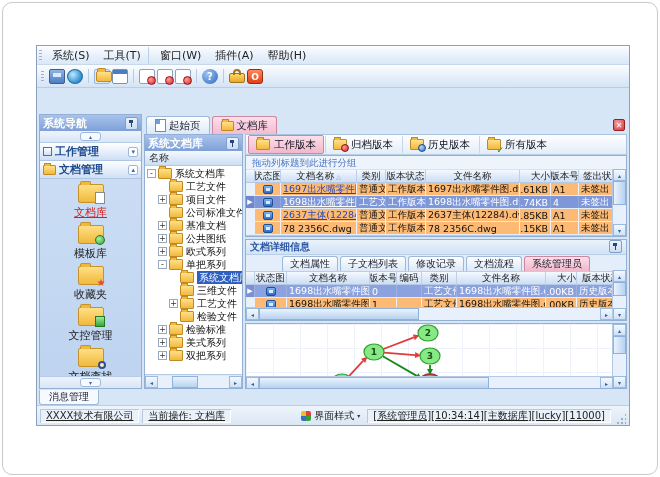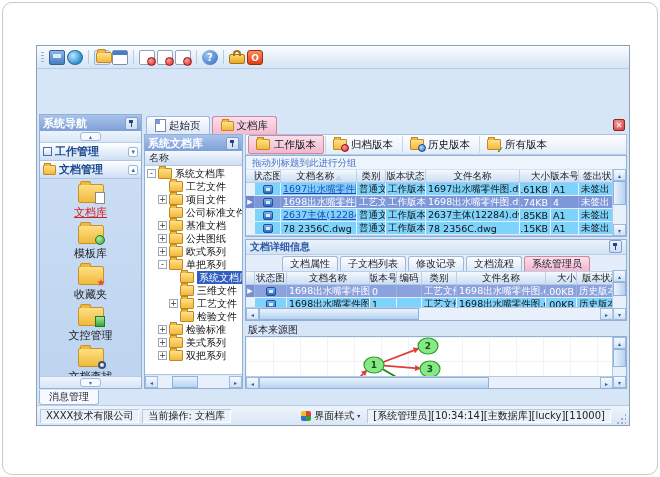--- a/index.html
+++ b/index.html
@@ -147,21 +147,21 @@
   .vicon{width:12px;height:9px;background:linear-gradient(#ffe089,#f3b93e);border:1px solid #c08a22;
     border-radius:1px;position:relative;flex:none;}
   .vicon::before{content:"";position:absolute;top:-3px;left:0;width:5px;height:2px;
     background:#f3b93e;border:1px solid #c08a22;border-bottom:none;}
   .vicon[data-icon="archive"]::after{content:"";position:absolute;right:-3px;bottom:-3px;width:6px;height:6px;
     border-radius:50%;background:radial-gradient(circle at 35% 35%,#ff9d9d,#d22);border:1px solid #8c1212;}
   .vicon[data-icon="history"]::after{content:"";position:absolute;right:-3px;bottom:-3px;width:6px;height:6px;
     border-radius:50%;background:radial-gradient(circle at 35% 35%,#bcd9ff,#2b6cc4);border:1px solid #1a4a8c;}
   .vicon[data-icon="all"]::after{content:"✓";position:absolute;right:-4px;bottom:-6px;color:#1c8c1c;
     font-size:9px;font-weight:bold;}
-  .tablebox{position:relative;background:#7dd3fc;border:1px solid #93afd4;box-sizing:border-box;
+  .tablebox{position:relative;background:#fdba74;border:1px solid #93afd4;box-sizing:border-box;
     display:flex;flex-direction:column;overflow:hidden;}
   .t1{height:82px;}
   .grouphint{height:13px;line-height:13px;font-size:9.5px;color:#4a74c4;padding-left:6px;
     background:#eef4fc;border-bottom:1px solid #d4e2f4;}
   .thead{height:12px;display:flex;font-size:9.5px;color:#222;
     background:linear-gradient(#f4f9fe,#dbe8f8 60%,#cddff3);border-bottom:1px solid #b4c9e4;}
   .hcell{display:flex;align-items:center;justify-content:center;border-right:1px solid #bdd0e8;
     overflow:hidden;white-space:nowrap;box-sizing:border-box;}
   .sort{font-size:6px;color:#7d93bb;margin-left:2px;font-style:normal;}
   .datarow{height:12px;display:flex;font-size:9.5px;color:#111;border-bottom:1px solid #e4ecf7;cursor:pointer;}
@@ -216,40 +216,54 @@
   .graphsvg{position:absolute;left:0;top:0;}
   .g-vscroll{top:0;bottom:0;}
   .g-hscroll{position:absolute;left:0;right:13px;bottom:0;height:12px;box-sizing:border-box;}
   
   .msgrow{position:absolute;left:2px;right:2px;bottom:20px;height:15px;display:flex;}
   .msgtab{height:14px;line-height:13px;padding:0 9px;font-size:10px;color:#223;background:#f6fafe;
     border:1px solid #9db8da;border-top:none;border-radius:0 0 3px 3px;cursor:pointer;}
   .statusbar{position:absolute;left:0;right:0;bottom:0;height:19px;display:flex;align-items:center;gap:3px;
     background:linear-gradient(#eef4fb,#dbe7f5);border-top:1px solid #b9cde6;padding:0 3px;font-size:10px;color:#222;}
   .sb-cell{height:14px;line-height:14px;padding:0 6px;background:#e9f1fa;
-    box-shadow:inset 1px 1px 0 #b6c9e0,inset -1px -1px 0 #fff;white-space:nowrap;}
+    box-shadow:inset 1px 1px 0 #b6c9e0,inset -1px -1px 0 #fff;white-space:nowrap;text-decoration:underline;}
   .sb-fill{flex:1;}
   .sb-style{display:flex;align-items:center;gap:3px;height:14px;padding:0 4px;cursor:pointer;}
   .style-icon{width:10px;height:10px;border-radius:2px;
     background:conic-gradient(#e04040 0 25%,#35a035 0 50%,#3a6cd0 0 75%,#f0c020 0);}
   .darr{font-size:6px;color:#335;}
   .gripc{width:12px;height:12px;align-self:flex-end;
     background:radial-gradient(circle,#9ab0cc 1px,transparent 1.3px) 2px 8px/4px 4px no-repeat,
       radial-gradient(circle,#9ab0cc 1px,transparent 1.3px) 6px 8px/4px 4px no-repeat,
       radial-gradient(circle,#9ab0cc 1px,transparent 1.3px) 10px 8px/4px 4px no-repeat,
       radial-gradient(circle,#9ab0cc 1px,transparent 1.3px) 6px 4px/4px 4px no-repeat,
       radial-gradient(circle,#9ab0cc 1px,transparent 1.3px) 10px 4px/4px 4px no-repeat,
       radial-gradient(circle,#9ab0cc 1px,transparent 1.3px) 10px 0px/4px 4px no-repeat;}
 </style>
 </head>
 <body>
 
 <div class="frame">
 <div class="window">
 
+  <div class="menubar">
+    <span class="grip"></span>
+
+      <span class="menuitem">系统(S)</span>
+
+      <span class="menuitem divider">工具(T)</span>
+
+      <span class="menuitem">窗口(W)</span>
+
+      <span class="menuitem">插件(A)</span>
+
+      <span class="menuitem">帮助(H)</span>
+
+  </div>
 
   <div class="toolbar">
     <span class="grip"></span>
     <span class="ticon i-monitor"></span>
     <span class="ticon i-globe"></span>
     <span class="tsep"></span>
     <span class="ticon pressed">
           <span class="ticon i-folder16" style="display:block;margin:1px;"></span>
         </span>
     <span class="ticon i-cal"></span>
@@ -646,21 +660,20 @@
                   <div class="track">
                     <div class="thumb" style="top:0;height:14px;"></div>
                   </div>
                   <span class="arr">▾</span>
             </div>
           </div>
 
           <div class="gap"></div>
 
           <div class="graphpanel">
-            <div class="graphlabel">版本来源图</div>
             <div class="graphbox">
               <div class="gridbg"></div>
               <svg class="graphsvg" width="370" height="62" viewBox="0 0 370 62">
                     <line x1="103.29537204140085" y1="51.844529840068034" x2="117.05694193789873" y2="36.891234675457284" stroke="#e23b3b" stroke-width="1.8"></line>
                     <polygon points="121.43416516273923,32.78758790216931 119.10876532454272,39.07984628787754 115.00511855125474,34.70262306303703" fill="#e23b3b"></polygon>
                     <line x1="106" y1="58" x2="169" y2="58" stroke="#e23b3b" stroke-width="1.8"></line>
                     <polygon points="175,58 169,61 169,55" fill="#e23b3b"></polygon>
                     <line x1="137.43312390837391" y1="25.012844095681597" x2="167.85031413743914" y2="13.31478075068214" stroke="#e23b3b" stroke-width="1.8"></line>
                     <polygon points="173.5101884824635,11.323343481136536 168.84603277221194,16.14471792319431 166.85459550266634,10.484843578169967" fill="#e23b3b"></polygon>
                     <line x1="137.97458699830736" y1="28.641223449891186" x2="169.038119502539" y2="31.073788350157173" stroke="#e23b3b" stroke-width="1.8"></line>

